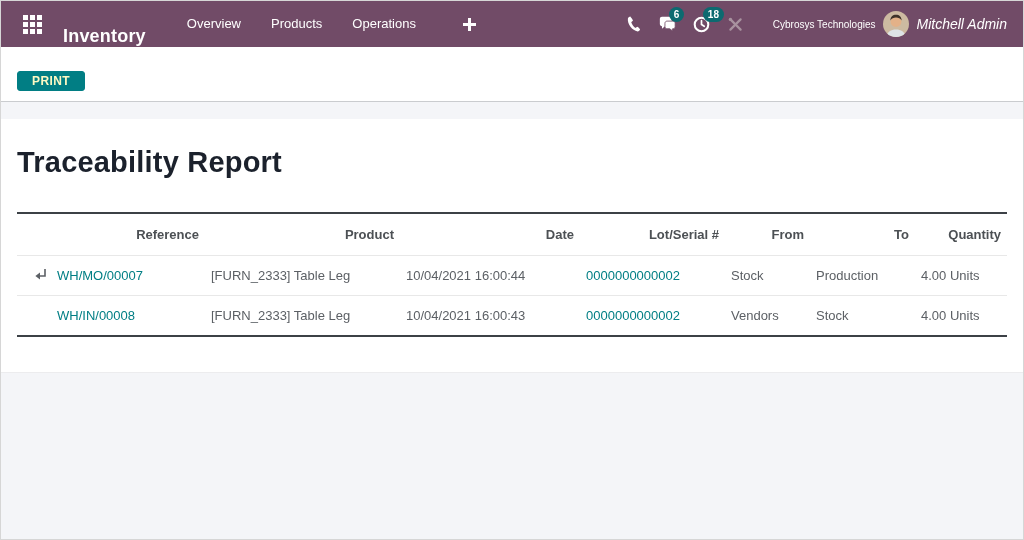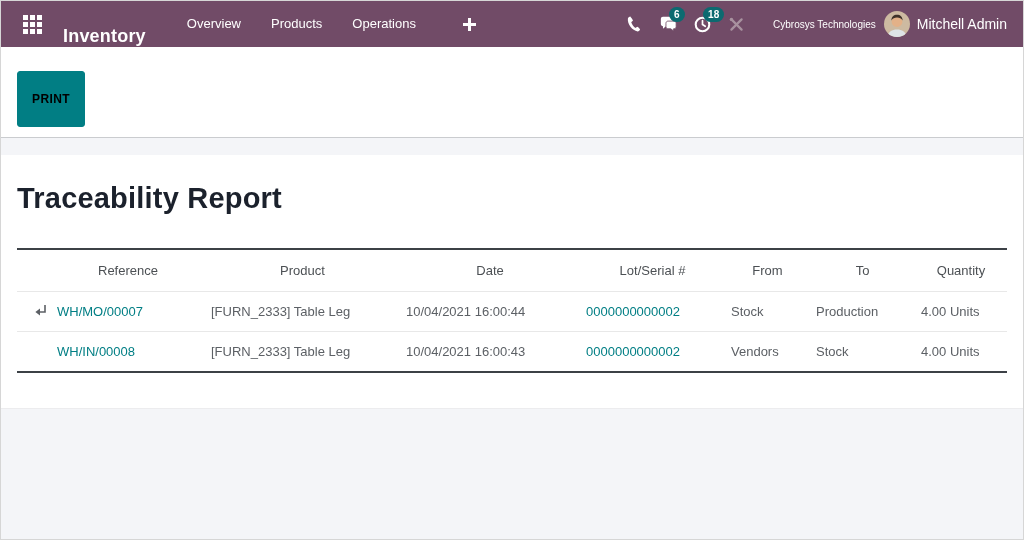--- a/index.html
+++ b/index.html
@@ -27,42 +27,42 @@
   .plus-ico { margin-left:22px; }
   .systray { margin-left:auto; display:flex; align-items:center; }
   .badge {
     position:absolute; top:6px; left:18px; background:var(--badge,#0c6a70);
     color:#fff; font-size:10px; font-weight:700; line-height:1;
     padding:2.5px 5px; border-radius:9px; min-width:14px; text-align:center;
   }
   .company { font-size:10px; margin:0 8px 0 20px; white-space:nowrap; cursor:pointer; }
   .user-zone { display:flex; align-items:center; cursor:pointer; padding-right:2px; }
   .avatar { width:26px; height:26px; border-radius:50%; overflow:hidden; flex:0 0 26px; }
-  .user-name { font-size:14px; margin-left:7px; white-space:nowrap; }
+  .user-name { font-size:14px; margin-left:7px; white-space:nowrap;font-style:italic; }
 
   
   .control-panel { background:#fff; padding:12px 16px 10px 16px; border-bottom:1px solid #cacccf; }
   .breadcrumb { font-size:17px; color:#888a8d; }
   .breadcrumb a { color:var(--accent,#017e84); text-decoration:none; cursor:pointer; }
   .crumb-sep { color:#6d6f72; padding:0 4px; }
   .print-btn {
-    margin-top:12px; background:var(--accent,#017e84); color:#000000; border:1px solid var(--accent,#017e84);
+    margin-top:12px; background:var(--accent,#017e84); color:#fef9c3; border:1px solid var(--accent,#017e84);
     font-family:"Liberation Sans", sans-serif; font-size:12px; font-weight:700; letter-spacing:.4px;
-    padding:20px 14px; border-radius:3px; cursor:pointer; display:inline-block;
+    padding:2px 14px; border-radius:3px; cursor:pointer; display:inline-block;
   }
 
   .gray-strip { height:17px; flex:0 0 17px; background:#f4f5f8; }
 
   
   .sheet { background:#fff; padding:0 16px; }
   .report-title { font-size:29px; font-weight:700; color:#1b212c; margin:27px 0 33px 0; letter-spacing:.2px; }
 
   table.trace { width:100%; border-collapse:collapse; border-top:2px solid #3c4146; border-bottom:2px solid #3c4146; }
   table.trace th {
-    text-align:center; font-size:13px; font-weight:400; color:#4c5054;
+    text-align:right; font-size:13px; font-weight:700; color:#4c5054;
     padding:13px 6px; white-space:nowrap;
   }
   table.trace td {
     font-size:13px; color:#5c6065; padding:12px 6px; white-space:nowrap;
     border-top:1px solid #e8e8e8;
   }
   table.trace a { color:var(--accent,#017e84); text-decoration:none; cursor:pointer; }
   .arrow-slot { display:inline-block; width:34px; text-align:center; vertical-align:middle; }
   .ref-cell { display:flex; align-items:center; }
   .col-ref{width:188px;} .col-prod{width:195px;} .col-date{width:180px;}

